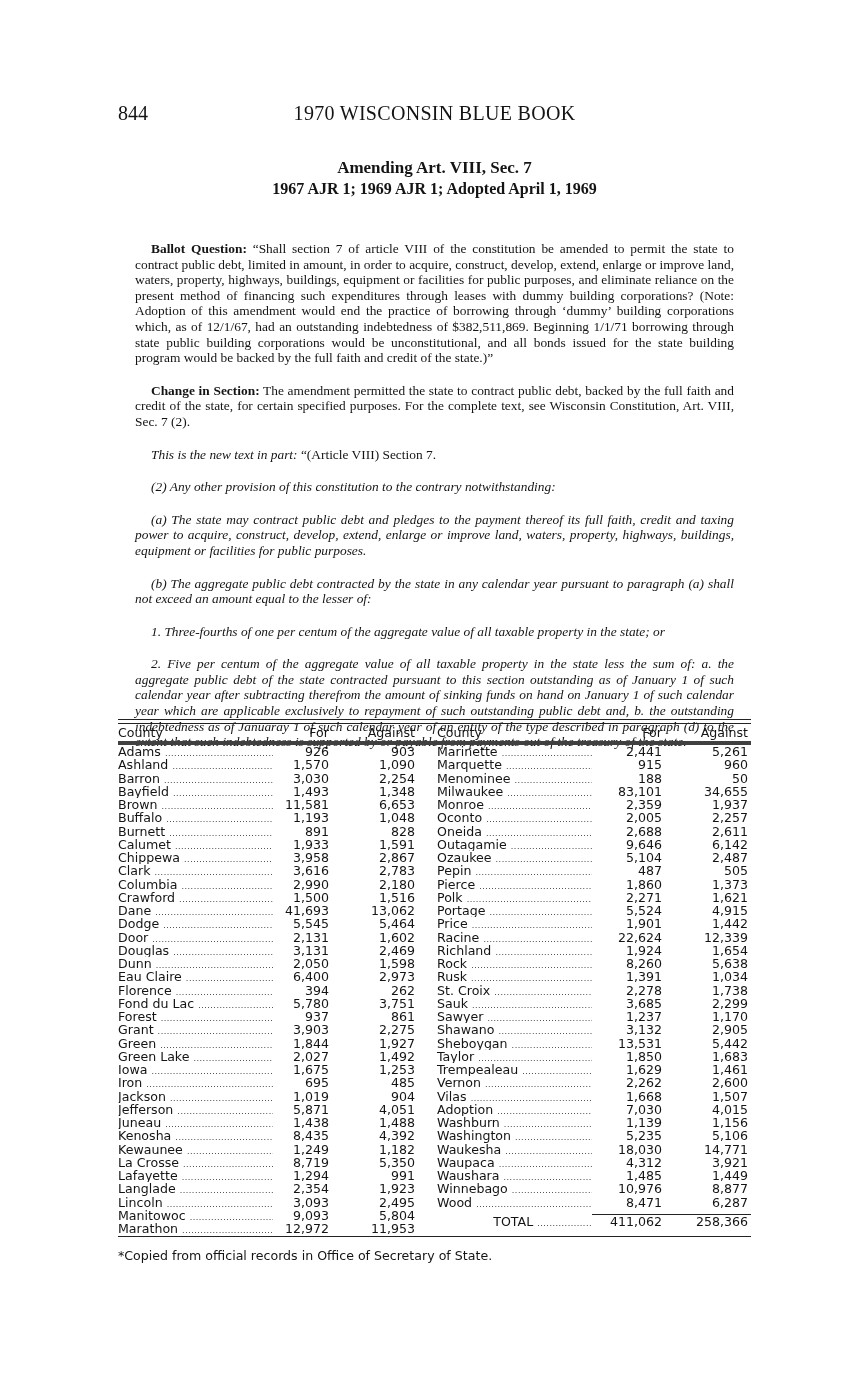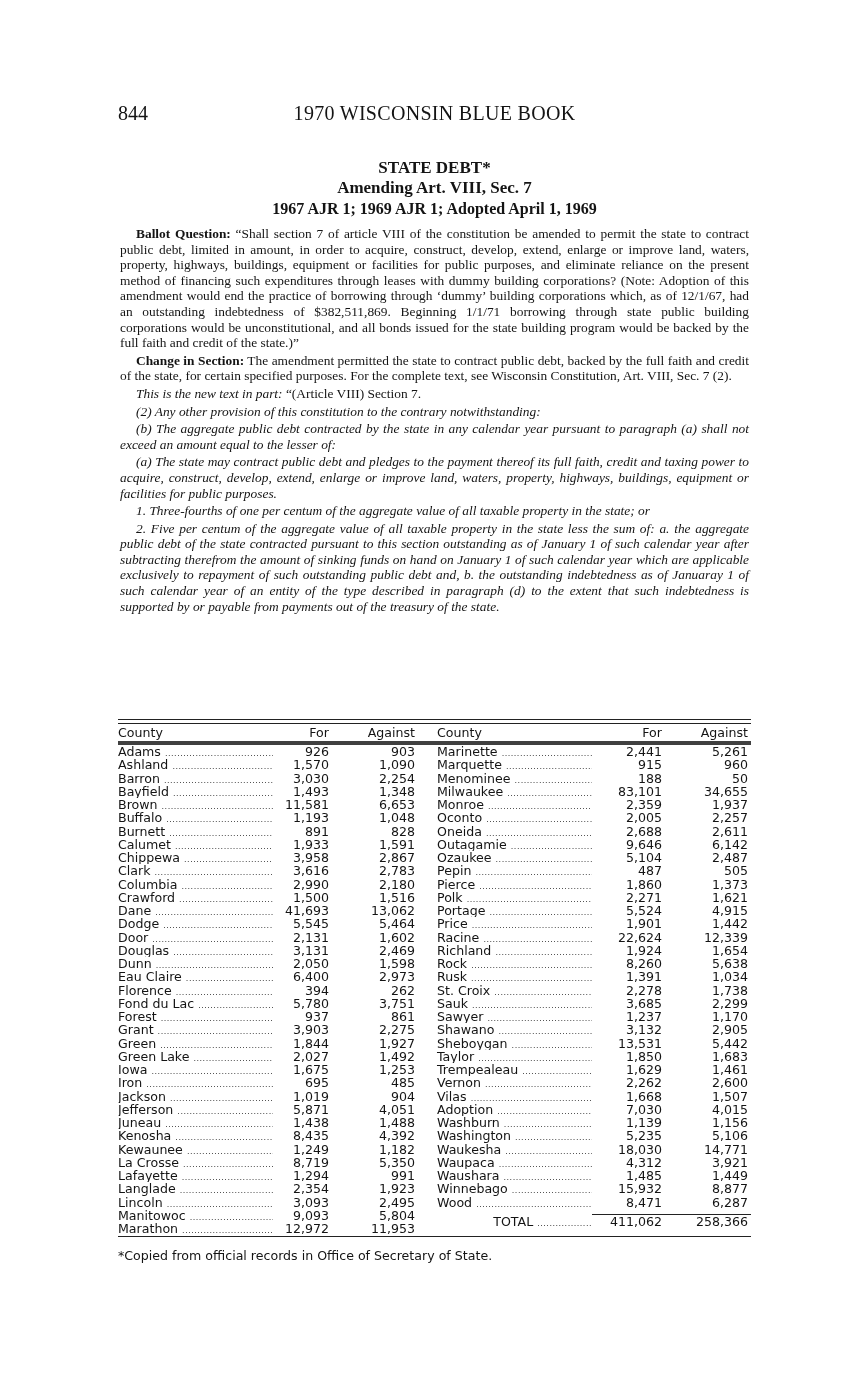--- a/index.html
+++ b/index.html
@@ -6,21 +6,21 @@
   body { width: 859px; height: 1380px; position: relative; overflow: hidden; color: #141414; }
   .page { position: absolute; left: 118px; top: 0; width: 633px; }
   .running-head { position: absolute; top: 100px; left: 0; width: 633px; height: 30px; font-family: "Liberation Serif", serif; font-size: 20px; }
   .page-number { position: absolute; left: 0; top: 2px; }
   .book-title { position: absolute; left: 0; width: 633px; text-align: center; top: 2px; letter-spacing: 0.3px; }
   .article-head { position: absolute; top: 158px; left: 0; width: 633px; text-align: center; font-family: "Liberation Serif", serif; font-weight: bold; }
   .article-head .t1 { font-size: 17px; line-height: 20px; }
   .article-head .t2 { font-size: 17px; line-height: 20px; }
   .article-head .t3 { font-size: 16px; line-height: 21px; }
   .body-text { position: absolute; top: 224px; left: 0; width: 633px; font-family: "Liberation Serif", serif; font-size: 13.4px; line-height: 15.6px; text-align: justify; }
-  .body-text p { margin: 2px; text-indent: 16px; }
+  .body-text p { margin: 17px; text-indent: 16px; }
   .body-text .it { font-style: italic; }
   .body-text b { font-weight: bold; }
   .vote-table { position: absolute; top: 719px; left: 0; width: 633px; font-family: "DejaVu Sans", sans-serif; font-size: 12.6px; }
   .rule-top { border-top: 1.5px solid #222; margin-bottom: 3px; }
   .rule-top2 { border-top: 1px solid #222; }
   .cols { display: flex; }
   .col { width: 316px; }
   .col.right { width: 317px; margin-left: 0; }
   .hdr { display: flex; border-bottom: 4px solid #404040; height: 17px; line-height: 18px; }
   .row { display: flex; height: 13.25px; line-height: 13.25px; }
@@ -44,32 +44,31 @@
 <body>
 
 <div class="page">
 
   <div class="running-head">
     <span class="page-number">844</span>
     <span class="book-title">1970 WISCONSIN BLUE BOOK</span>
   </div>
 
   <div class="article-head">
-    <div class="t1">STATE DEBT*</div>
     <div class="t2">Amending Art. VIII, Sec. 7</div>
     <div class="t3">1967 AJR 1; 1969 AJR 1; Adopted April 1, 1969</div>
   </div>
 
   <div class="body-text">
     <p><b>Ballot Question:</b><span> “Shall section 7 of article VIII of the constitution be amended to permit the state to contract public debt, limited in amount, in order to acquire, construct, develop, extend, enlarge or improve land, waters, property, highways, buildings, equipment or facilities for public purposes, and eliminate reliance on the present method of financing such expenditures through leases with dummy building corporations? (Note: Adoption of this amendment would end the practice of borrowing through ‘dummy’ building corporations which, as of 12/1/67, had an outstanding indebtedness of $382,511,869. Beginning 1/1/71 borrowing through state public building corporations would be unconstitutional, and all bonds issued for the state building program would be backed by the full faith and credit of the state.)”</span></p>
     <p><b>Change in Section:</b><span> The amendment permitted the state to contract public debt, backed by the full faith and credit of the state, for certain specified purposes. For the complete text, see Wisconsin Constitution, Art. VIII, Sec. 7 (2).</span></p>
     <p><span class="it">This is the new text in part:</span><span> “(Article VIII) Section 7.</span></p>
     <p class="it">(2) Any other provision of this constitution to the contrary notwithstanding:</p>
+    <p class="it">(a) The state may contract public debt and pledges to the payment thereof its full faith, credit and taxing power to acquire, construct, develop, extend, enlarge or improve land, waters, property, highways, buildings, equipment or facilities for public purposes.</p>
     <p class="it">(b) The aggregate public debt contracted by the state in any calendar year pursuant to paragraph (a) shall not exceed an amount equal to the lesser of:</p>
-    <p class="it">(a) The state may contract public debt and pledges to the payment thereof its full faith, credit and taxing power to acquire, construct, develop, extend, enlarge or improve land, waters, property, highways, buildings, equipment or facilities for public purposes.</p>
     <p class="it">1. Three-fourths of one per centum of the aggregate value of all taxable property in the state; or</p>
     <p class="it">2. Five per centum of the aggregate value of all taxable property in the state less the sum of: a. the aggregate public debt of the state contracted pursuant to this section outstanding as of January 1 of such calendar year after subtracting therefrom the amount of sinking funds on hand on January 1 of such calendar year which are applicable exclusively to repayment of such outstanding public debt and, b. the outstanding indebtedness as of Januaray 1 of such calendar year of an entity of the type described in paragraph (d) to the extent that such indebtedness is supported by or payable from payments out of the treasury of the state.</p>
   </div>
 
   <div class="vote-table">
     <div class="rule-top"></div>
     <div class="rule-top2"></div>
     <div class="cols">
       <div class="col left">
         <div class="hdr">
@@ -432,21 +431,21 @@
               <span class="c-for">4,312</span>
               <span class="c-against">3,921</span>
             </div>
             <div class="row">
               <span class="c-name"><span>Waushara</span> <span class="dots">................................................</span></span>
               <span class="c-for">1,485</span>
               <span class="c-against">1,449</span>
             </div>
             <div class="row">
               <span class="c-name"><span>Winnebago</span> <span class="dots">................................................</span></span>
-              <span class="c-for">15,932</span>
+              <span class="c-for">10,976</span>
               <span class="c-against">8,877</span>
             </div>
             <div class="row">
               <span class="c-name"><span>Wood</span> <span class="dots">................................................</span></span>
               <span class="c-for">8,471</span>
               <span class="c-against">6,287</span>
             </div>
           </div>
         <div class="total-rule">
             <div class="line"></div>

